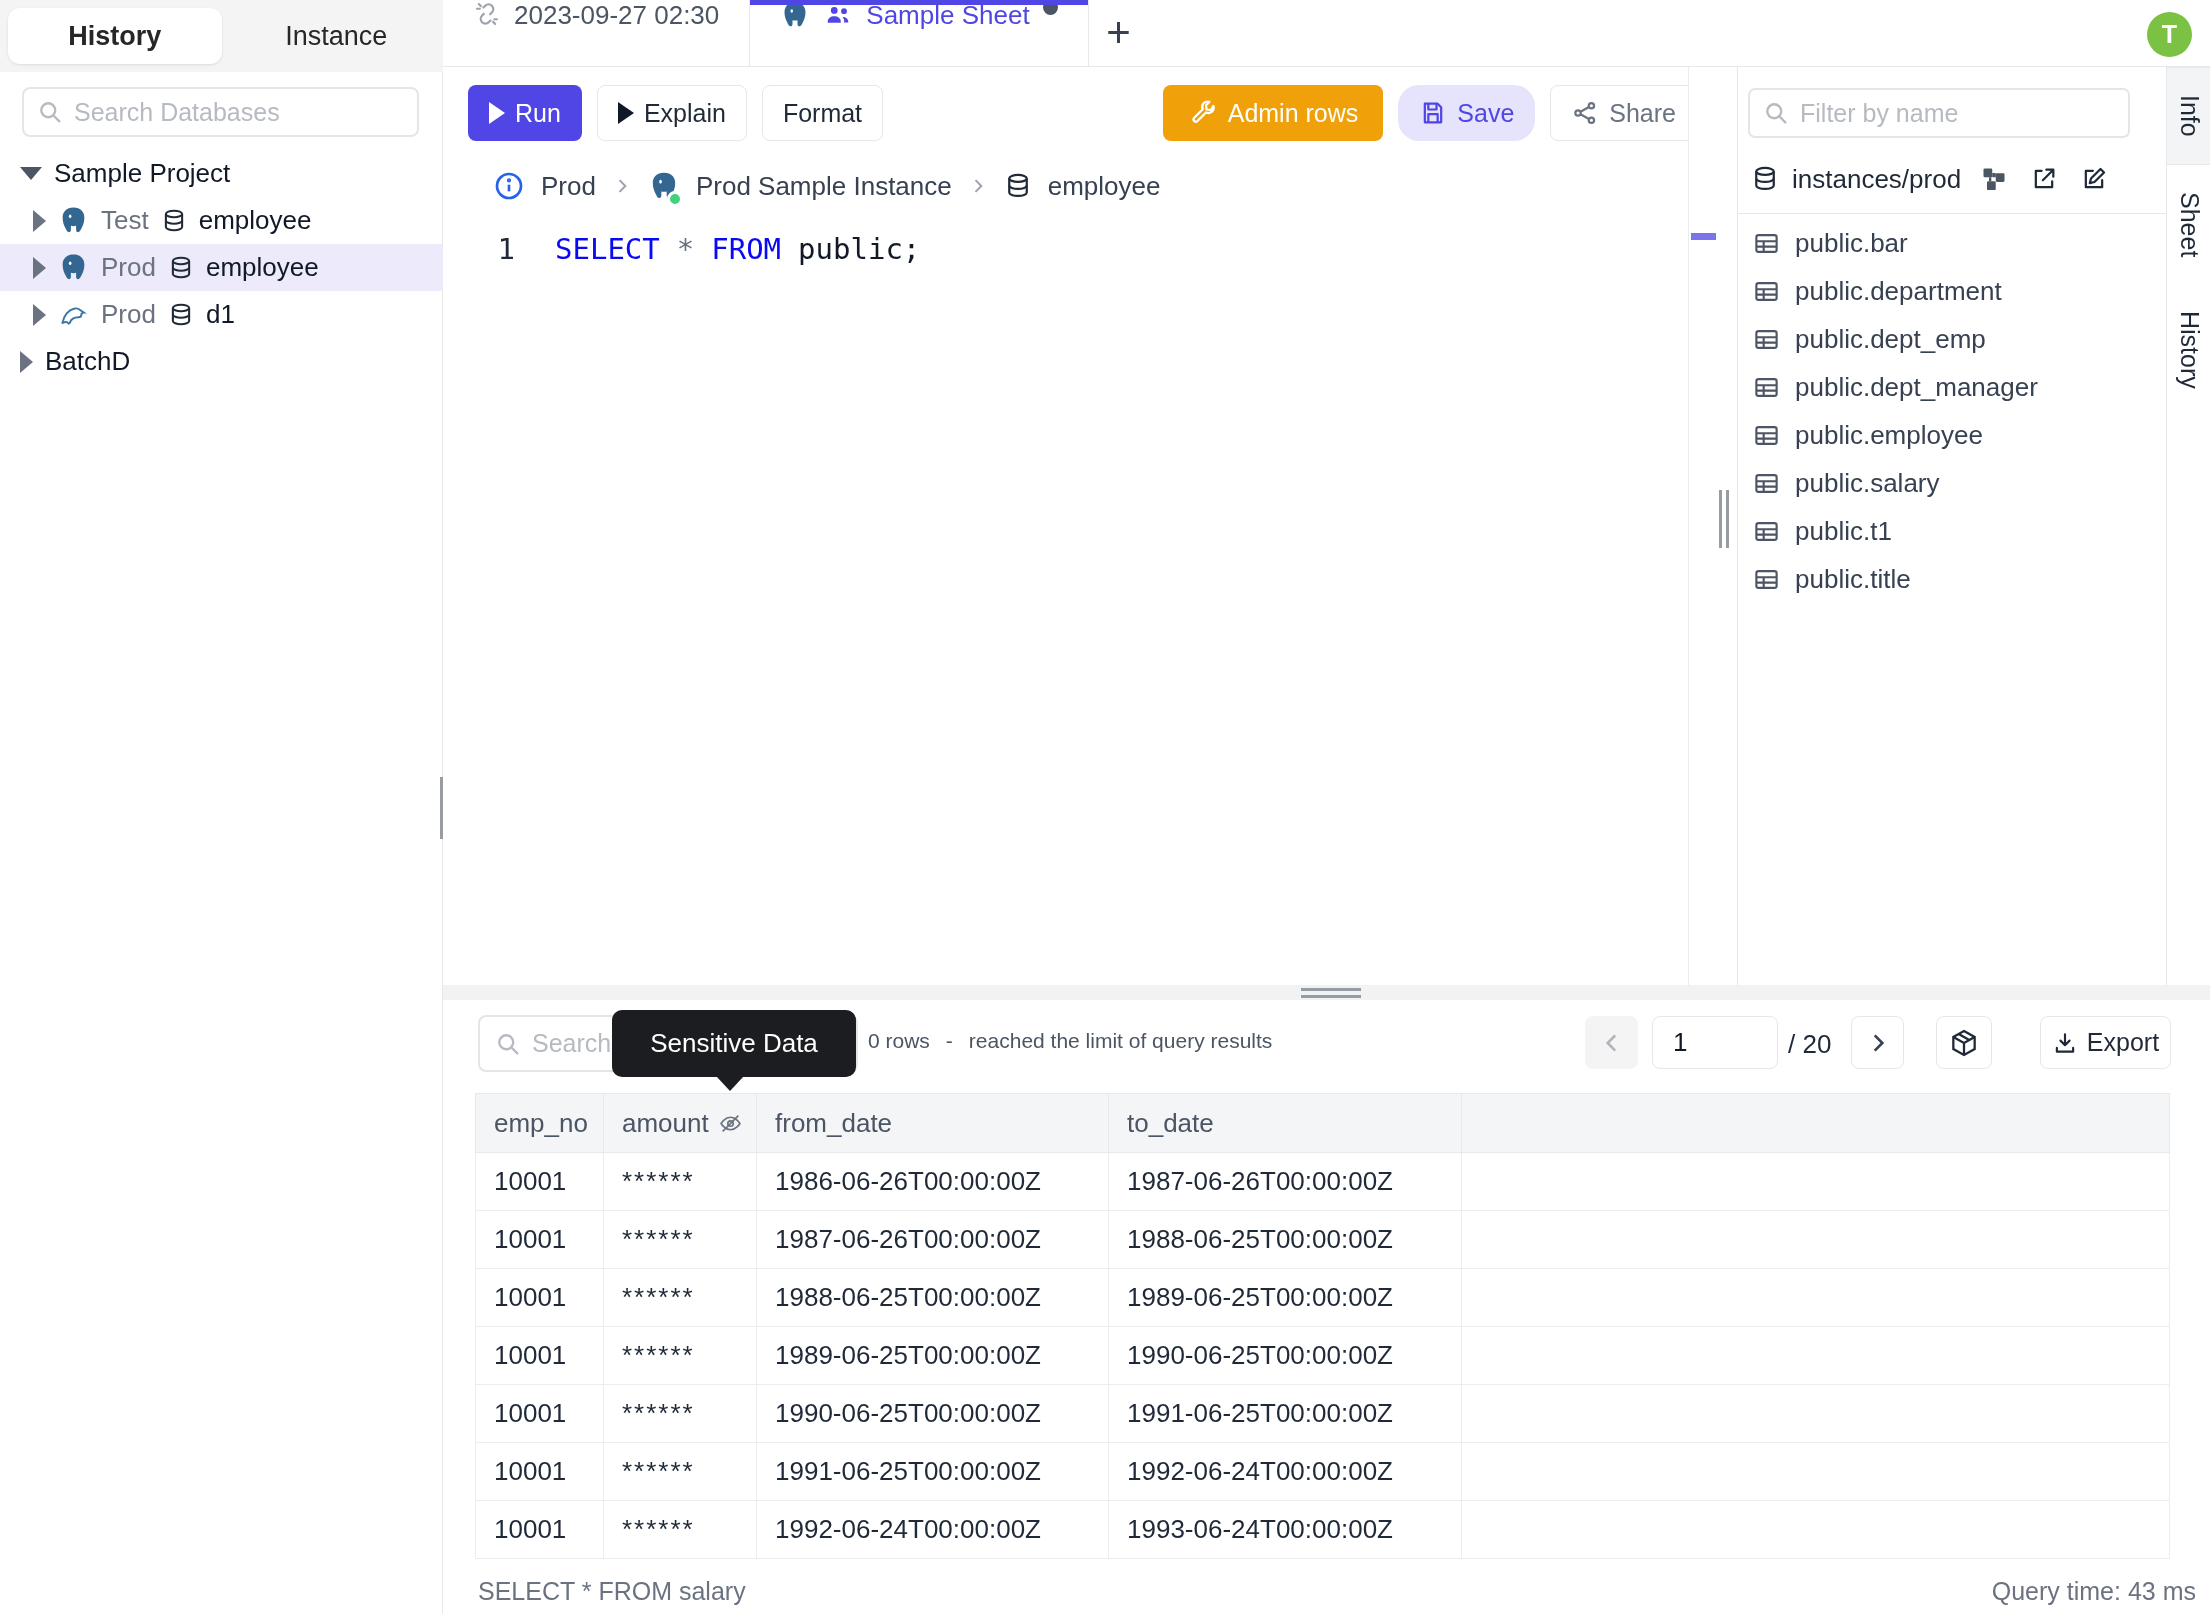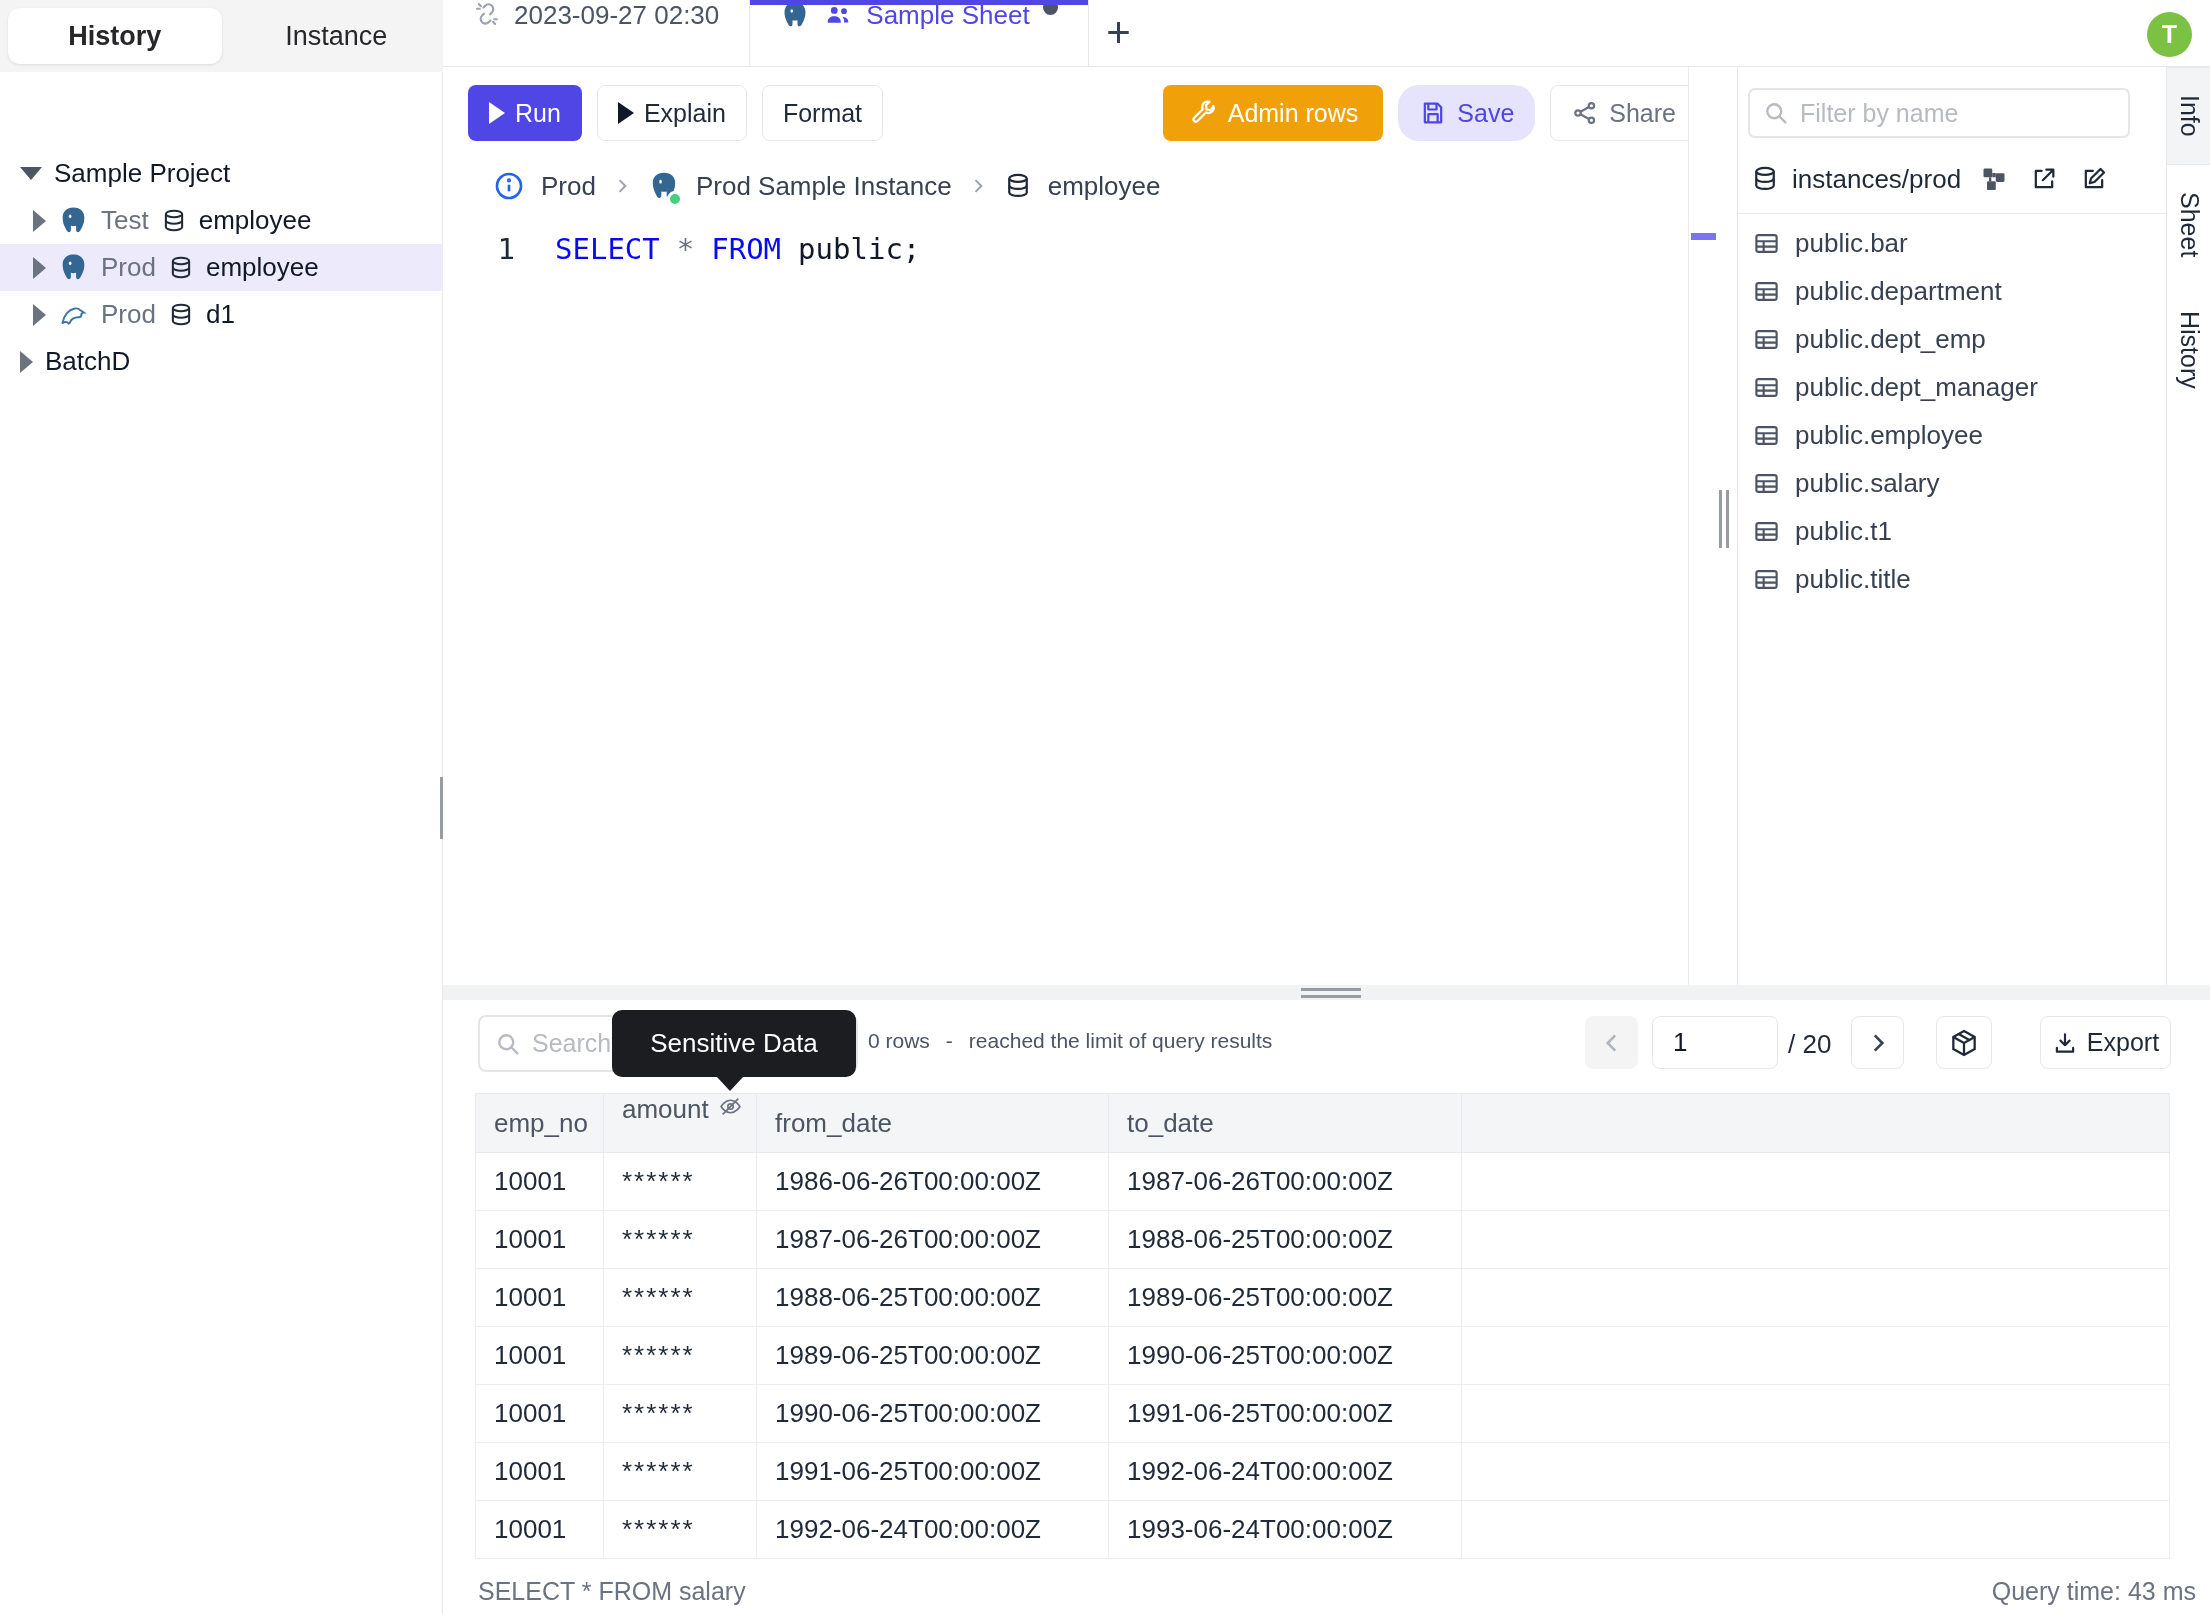--- a/index.html
+++ b/index.html
@@ -104,36 +104,45 @@
   .pag-prev { left:1142px; background:#f4f4f5; border-color:#f4f4f5; cursor:default; }
   .page-input { position:absolute; left:1209px; top:31px; width:126px; height:53px; border:1px solid #e5e7eb; border-radius:8px; font-size:26px; padding-left:20px; font-family:"Liberation Sans",sans-serif; color:#111827; outline:none; }
   .page-total { position:absolute; left:1345px; top:44px; font-size:26px; color:#1f2937; }
   .pag-next { left:1408px; }
   .cube-btn { left:1493px; width:56px; }
   .export-btn { position:absolute; left:1597px; top:31px; width:131px; height:53px; border:1px solid #e5e7eb; border-radius:8px; background:#fff; display:flex; align-items:center; justify-content:center; gap:9px; font-size:25px; color:#1f2937; cursor:pointer; font-family:"Liberation Sans",sans-serif; }
 
   .grid { position:absolute; left:32px; top:108px; width:1694px; border-collapse:collapse; table-layout:fixed; font-size:26px; }
   .grid th { height:58px; background:#f4f5f7; color:#4b5563; font-weight:400; text-align:left; padding-left:18px; border:1px solid #e7e9ec; }
   .grid td { height:58px; color:#1f2937; padding-left:18px; border:1px solid #ebedf0; background:#fff; }
-  .grid .th-amount { display:flex; align-items:flex-start; gap:9px; height:58px; }
+  .grid .th-amount { display:flex; align-items:center; gap:9px; height:58px; }
   .masked { letter-spacing:2px; }
 
   .statusbar { position:absolute; left:35px; right:14px; top:592px; display:flex; justify-content:space-between; font-size:25px; color:#6b7280; } .icon-dark { color:#1f2937; } .icon-mid { color:#4b5563; }
 </style>
 </head>
 <body>
 
 <div class="app">
 
   <aside class="sidebar">
     <div class="segmented">
       <div class="seg-tab active">History</div>
       <div class="seg-tab">Instance</div>
     </div>
 
+    <div class="search-box">
+      <span>
+        <svg width="28" height="28" viewBox="0 0 24 24" fill="none" stroke="#b6bac1" stroke-width="2" stroke-linecap="round">
+            <circle cx="10.5" cy="10.5" r="6"></circle>
+            <path d="M15 15l5 5"></path>
+          </svg>
+      </span>
+      <input type="text" placeholder="Search Databases" style="">
+    </div>
 
     <ul class="tree">
       <li class="tree-row lvl0">
         <span class="caret down"></span>
         <span>Sample Project</span>
       </li>
 
       <li class="tree-row lvl1">
         <span class="caret right"></span>
         <span>

